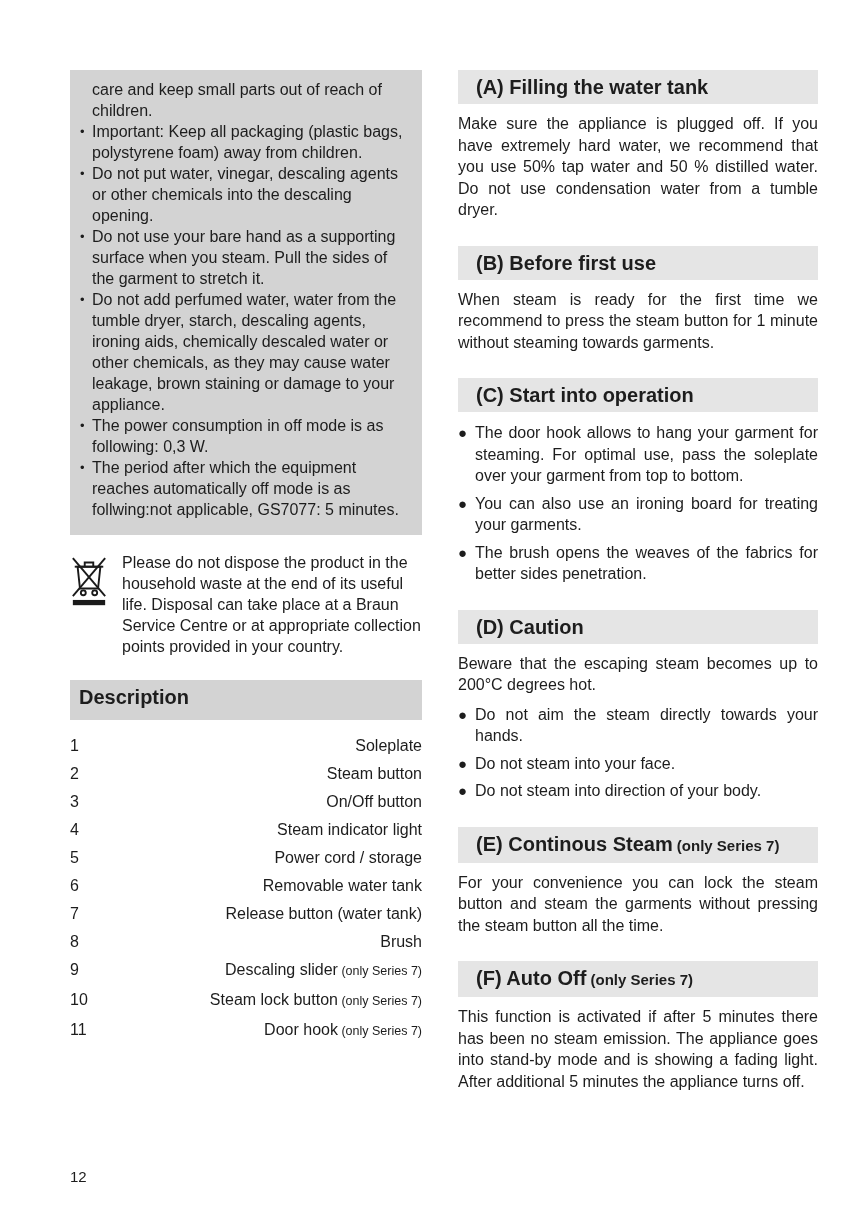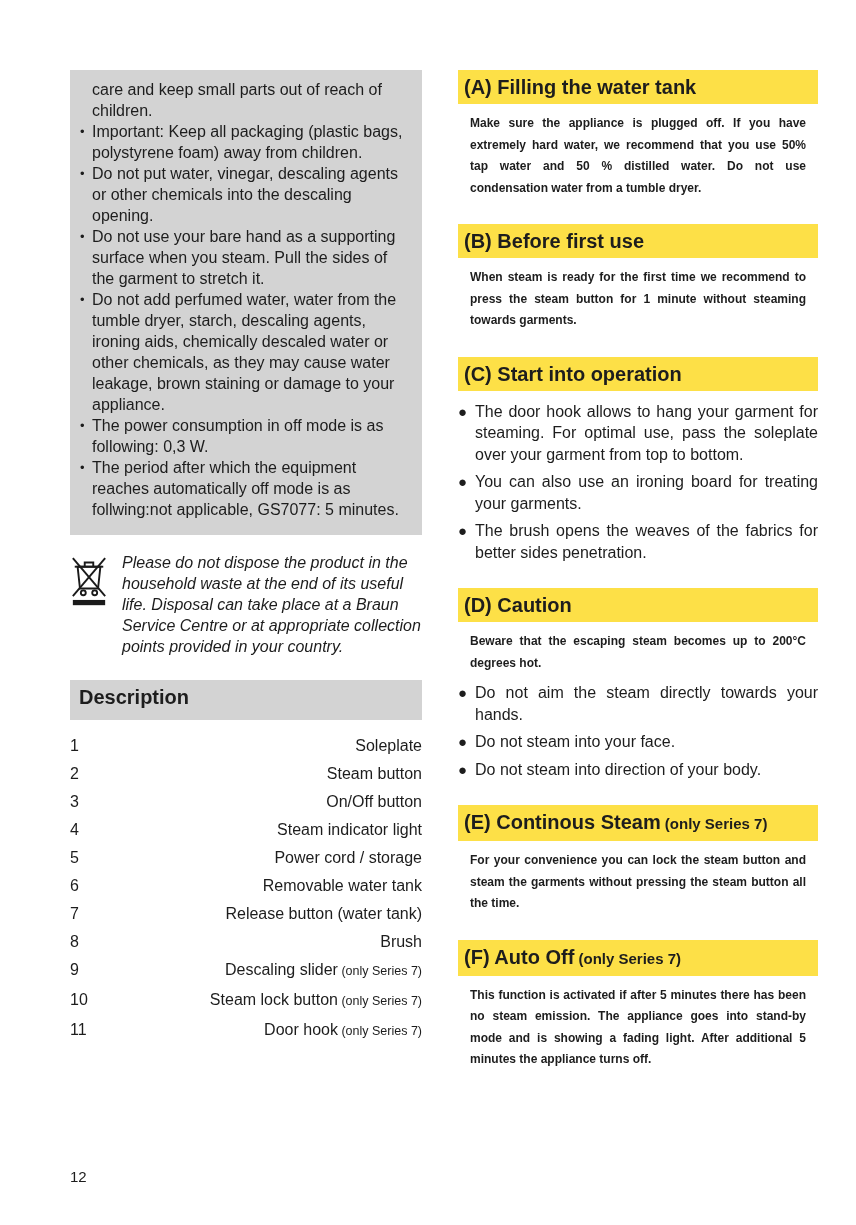--- a/index.html
+++ b/index.html
@@ -19,35 +19,35 @@
   
   .safety-box { background:#d3d3d3; padding:9px 12px 15px 10px; font-size:16px; line-height:21px; }
   .safety-intro { padding-left:12px; }
   .bullet-row { display:flex; }
   .bullet-marker { width:12px; flex:none; font-size:13px; line-height:21px; }
   .bullet-text { flex:1; }
 
   
   .disposal { display:flex; gap:12px; margin-top:17px; font-size:16px; line-height:21px; }
   .disposal-icon { width:40px; flex:none; padding-top:2px; }
-  .disposal-text { flex:1;font-style:italic; }
+  .disposal-text { flex:1; }
 
   
   .desc-title-bar { background:#d3d3d3; height:40px; line-height:34px; font-size:20px; font-weight:bold; padding-left:9px; margin-top:23px; }
   .desc-list { margin-top:11px; font-size:16px; }
   .desc-row { display:flex; padding:4.5px 0; line-height:19px; }
   .desc-num { width:33px; flex:none; }
   .desc-label { flex:1;text-align:right; }
   .desc-note { font-size:12.5px; }
 
   
   .section { margin-bottom:25px; }
-  .section-heading { background:#fde047; min-height:34px; line-height:34px; font-size:20px; font-weight:bold; padding:0 6px; white-space:nowrap; }
+  .section-heading { background:#e5e5e5; min-height:34px; line-height:34px; font-size:20px; font-weight:bold; padding:0 18px; white-space:nowrap; }
   .heading-note { font-size:15px; }
-  .para { margin:9px 12px 8px; font-size:12px; line-height:21.5px; text-align:justify;font-weight:bold; }
+  .para { margin:9px 0 8px; font-size:16px; line-height:21.5px; text-align:justify; }
   .rbullet-row { display:flex; margin:6px 0; font-size:16px; line-height:21.5px; }
   .section-heading + .rbullet-row { margin-top:10px; }
   .rbullet-marker { width:17px; flex:none; font-size:15px; }
   .rbullet-text { flex:1; text-align:justify; }
 
   .page-number { position:absolute; left:70px; top:1168px; font-size:15px; }
 </style>
 </head>
 <body>
 

